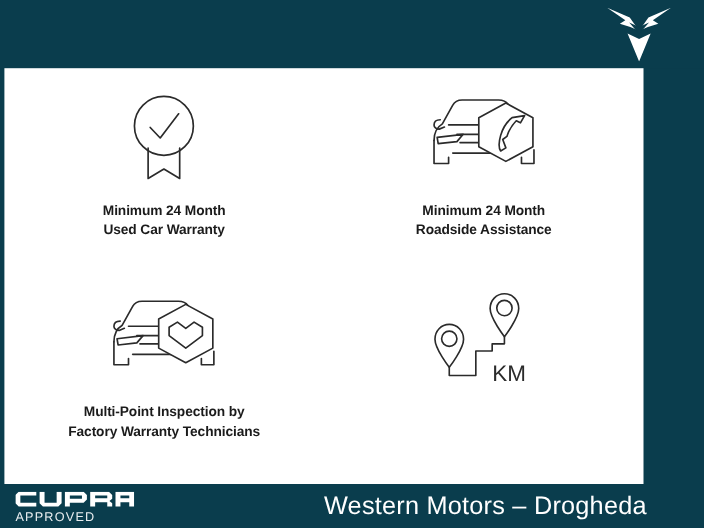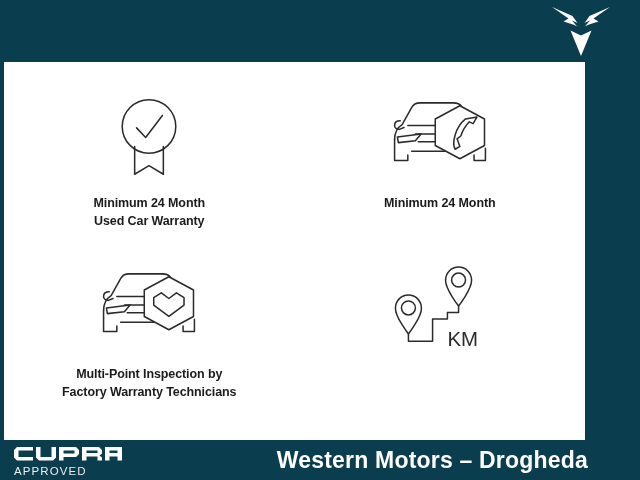--- a/index.html
+++ b/index.html
@@ -49,21 +49,21 @@
     display: grid;
     grid-template-columns: 1fr 1fr;
     grid-template-rows: 1fr 1fr;
   }
 
   .feature {
     display: flex;
     flex-direction: column;
     align-items: center;
     justify-content: flex-start;
-    padding-top: 28px;
+    padding-top: 16px;
   }
 
   .feature-icon {
     height: 92px;
     display: flex;
     align-items: center;
     justify-content: flex-start;
   }
 
   .feature-icon svg { display: block; }
@@ -115,21 +115,21 @@
     font-weight: normal;
   }
 
   .dealer-name {
     position: absolute;
     right: 52px;
     top: 50%;
     transform: translateY(-50%);
     color: #ffffff;
     font-size: 23px;
-    font-weight: bold;
+    font-weight: normal;
     letter-spacing: 0.2px;
     white-space: nowrap;
   }
 </style>
 </head>
 <body>
 
 <div class="header">
   <div class="brand-mark">
     <svg viewBox="0 0 62 52" width="62" height="52" aria-hidden="true">
@@ -175,20 +175,21 @@
 
           <path d="M14 28 C10 28 8 30 8 33 C8 35 10 37 13 37 L18 35"></path>
 
           <path d="M77 12 L103 26 L103 54 L77 68 L51 54 L51 26 Z" fill="#ffffff"></path>
 
           <path d="M83 26 C78 30 74 36 72 43 C70 50 70 55 72 58 L77 55 L74 47 L78 44 C80 38 83 33 87 29 L91 31 L95 24 Z"></path>
         </svg>
       </div>
       <div class="feature-label">
         <span>Minimum 24 Month</span>
+        <span class="l2">Roadside Assistance</span>
       </div>
     </div>
 
     <div class="feature row2">
       <div class="feature-icon">
         <svg viewBox="0 0 112 88" width="106" height="84" fill="none" stroke="#2b2b2b" stroke-width="1.6" stroke-linecap="round" stroke-linejoin="round">
           <path d="M8 48 C8 40 11 35 16 32 L26 14 C28 10 31 9 35 9 L70 9 C74 9 77 10 79 13 L86 24"></path>
           <path d="M8 48 L8 70 L22 70 L22 64"></path>
           <path d="M92 64 L92 70 L104 70 L104 57"></path>
           <path d="M22 33 L74 33"></path>

